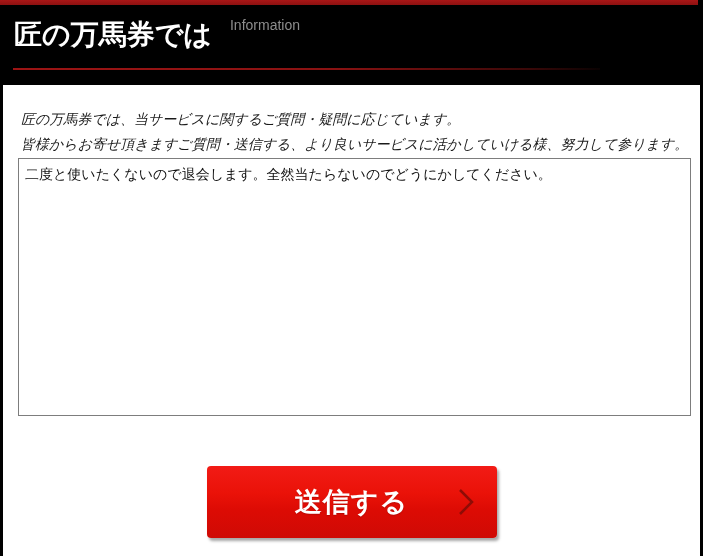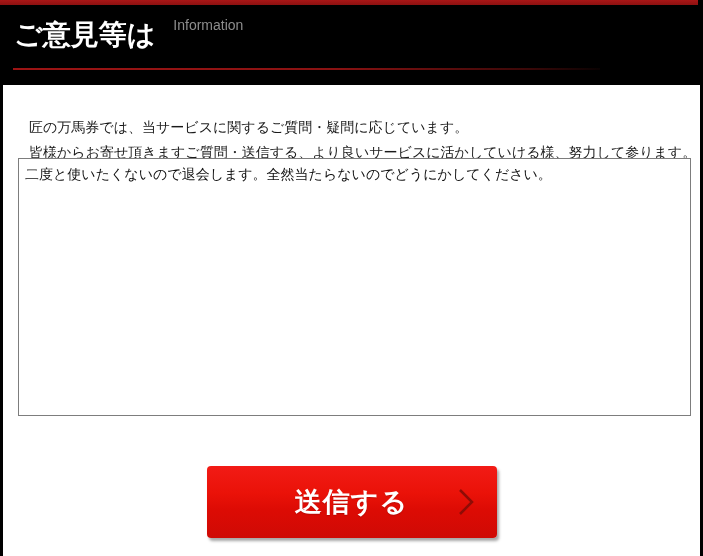--- a/index.html
+++ b/index.html
@@ -77,22 +77,23 @@
 
   
   .content {
     position: absolute;
     left: 0;
     top: 85px;
     width: 697px;
   }
 
   .intro {
-    margin: 12px;
+    margin: 4px;
     padding: 18px 6px 0 14px;
+    font-style: italic;
   }
   .intro-line {
     color: #1a1a1a;
     font-size: 14px;
     line-height: 25px;
     white-space: nowrap;
   }
 
   
   .message-box {
@@ -160,21 +161,21 @@
   }
 </style>
 </head>
 <body>
 
 <div class="page">
 
   <div class="header">
     <div class="header-topbar"></div>
     <div class="header-title-row">
-      <div class="header-title">ご意見等は</div>
+      <div class="header-title">匠の万馬券では</div>
       <div class="header-subtitle">Information</div>
     </div>
     <div class="header-divider"></div>
   </div>
 
   <div class="content">
 
     <div class="intro">
       <div class="intro-line">匠の万馬券では、当サービスに関するご質問・疑問に応じています。</div>
       <div class="intro-line">皆様からお寄せ頂きますご質問・送信する、より良いサービスに活かしていける様、努力して参ります。</div>

